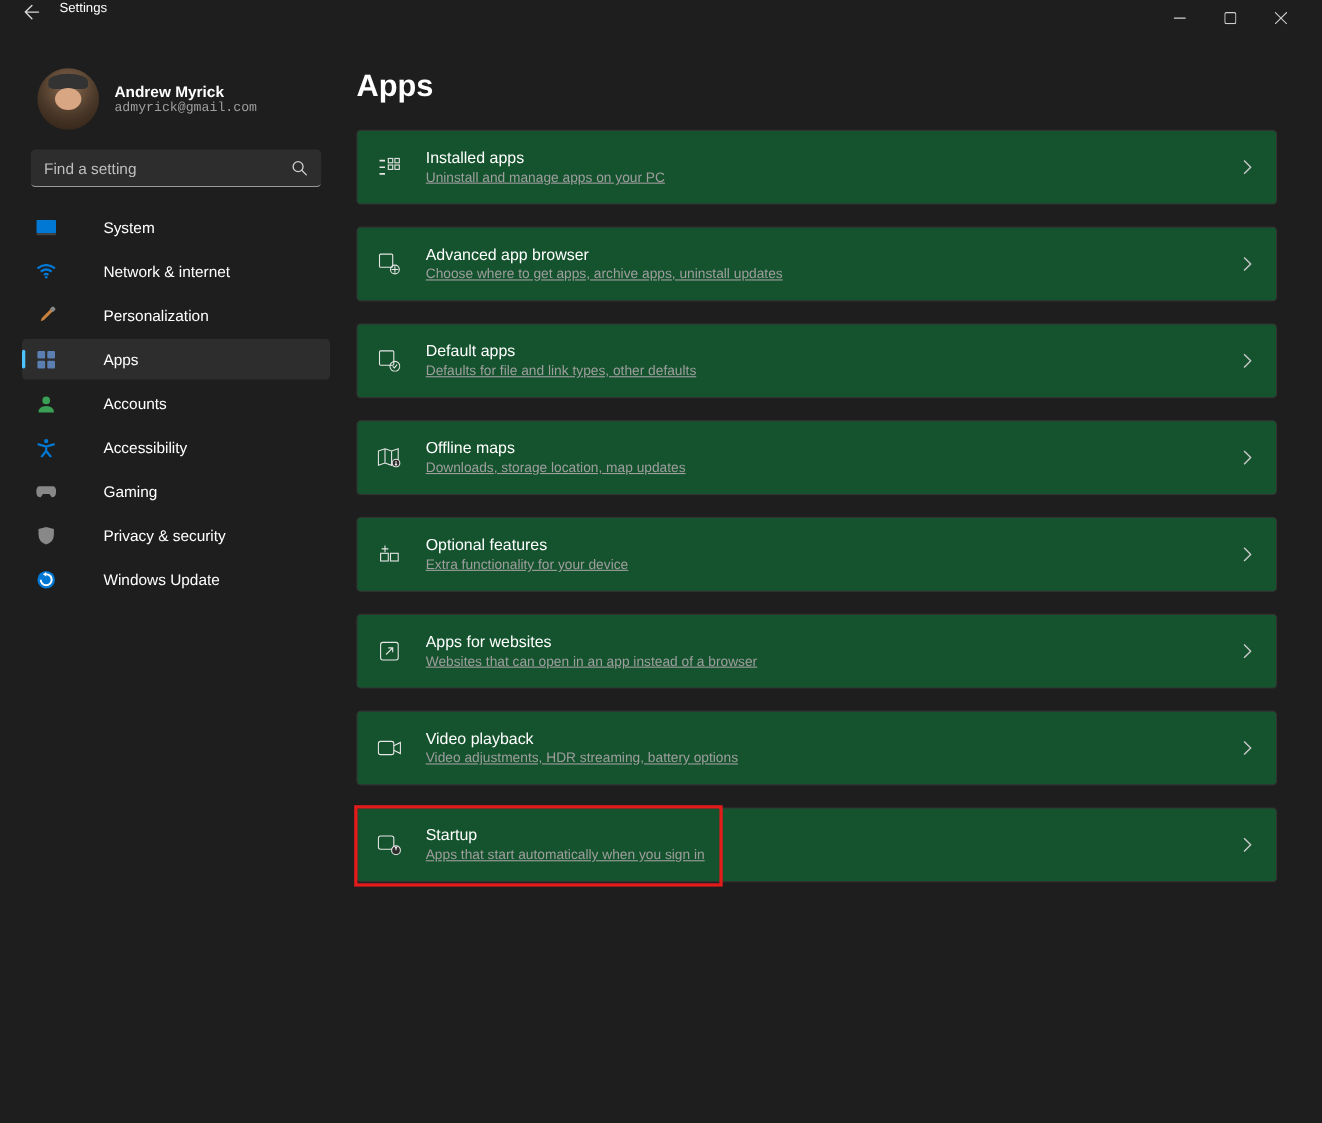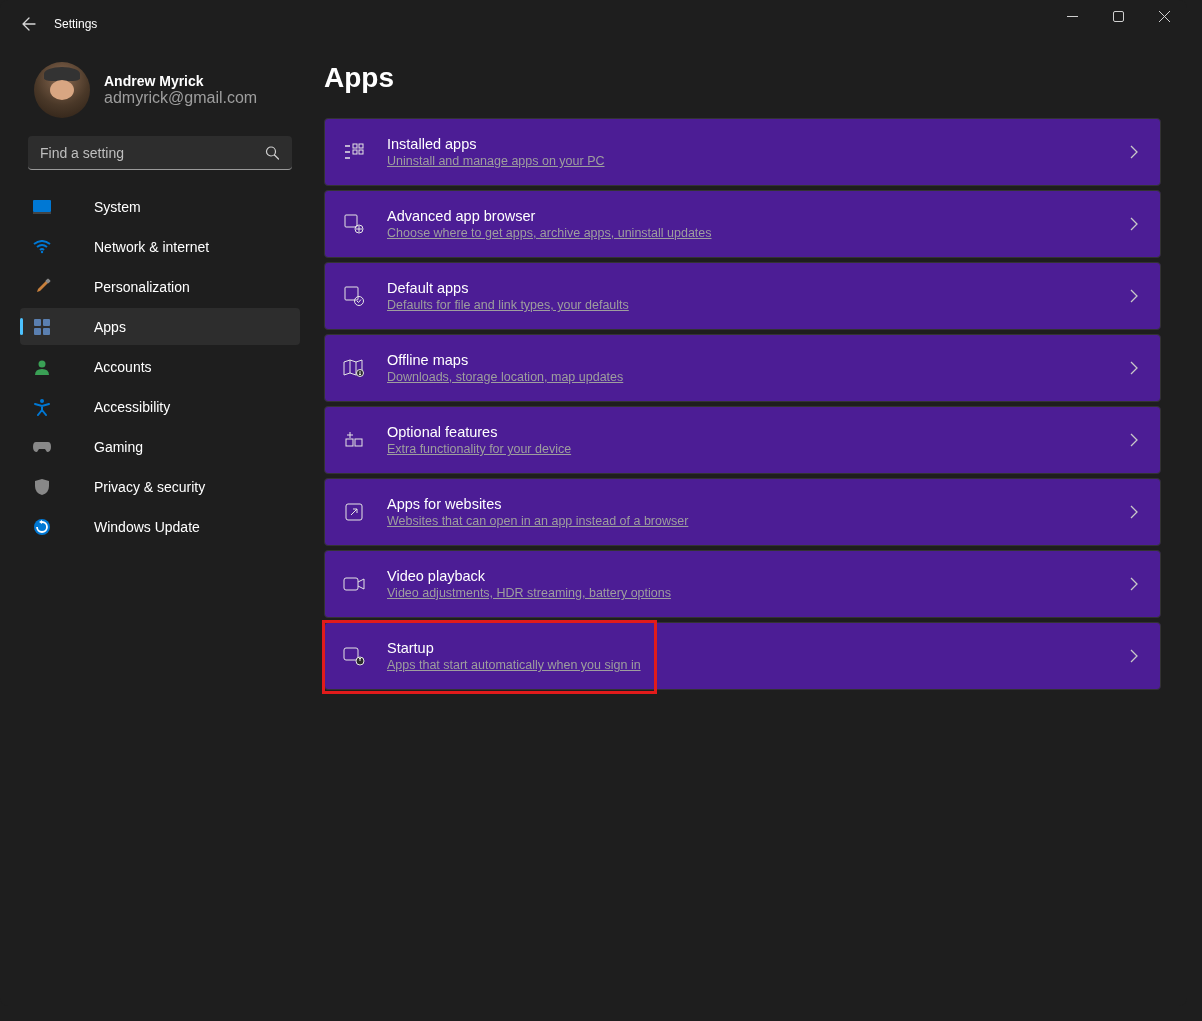--- a/index.html
+++ b/index.html
@@ -16,21 +16,20 @@
       width: 1187px;
       height: 1006px;
       background: #1e1e1e;
       position: relative;
       border-radius: 8px;
       overflow: hidden;
     }
     .titlebar {
       height: 48px;
       display: flex;
-      align-items: center;
       padding-left: 18px;
       position: relative;
     }
     .back-btn {
       width: 22px; height: 22px;
       display: flex; align-items: center; justify-content: center;
       color: #d6d6d6;
       font-size: 16px;
       cursor: pointer;
     }
@@ -84,21 +83,21 @@
     .avatar::after {
       content: "";
       position: absolute;
       top: 18px; left: 16px; right: 16px;
       height: 20px;
       background: #d8a682;
       border-radius: 50%;
     }
     .user-text { margin-left: 14px; }
     .user-name { font-weight: 600; font-size: 14px; color: #fff; }
-    .user-email { font-size: 16px; color: #9e9e9e; margin-top: 0; }
+    .user-email { font-size: 12px; color: #9e9e9e; margin-top: 0; font-family: Liberation Mono, monospace; }
     .search-wrap {
       margin: 0 16px 18px 16px;
       position: relative;
     }
     .search-input {
       width: 100%;
       height: 34px;
       background: #2d2d2d;
       border: none;
       border-bottom: 1px solid #9a9a9a;
@@ -147,28 +146,28 @@
       flex: 1;
       padding: 14px 26px 0 16px;
     }
     .page-title {
       font-size: 28px;
       font-weight: 600;
       margin-bottom: 24px;
       color: #fff;
     }
     .card {
-      background: #4c1d95;
+      background: #14532d;
       border: 1px solid #333;
       border-radius: 4px;
       height: 68px;
       display: flex;
       align-items: center;
       padding: 0 22px 0 18px;
-      margin-bottom: 4px;
+      margin-bottom: 20px;
       cursor: pointer;
       position: relative;
     }
     .card-icon {
       width: 22px; height: 22px;
       margin-right: 22px;
       display: flex; align-items: center; justify-content: center;
       color: #e6e6e6;
       flex-shrink: 0;
     }
@@ -388,21 +387,21 @@
       <div class="card">
         <span class="card-icon">
           <svg width="20" height="20" viewBox="0 0 20 20">
               <rect x="1" y="1" width="13" height="13" rx="1" stroke="#e6e6e6" fill="none"></rect>
               <circle cx="15" cy="15" r="4.5" stroke="#e6e6e6" fill="none"></circle>
               <path d="M13 15 L14.5 16.5 L17 13.5" stroke="#e6e6e6" fill="none"></path>
             </svg>
         </span>
         <div class="card-text">
           <div class="card-title">Default apps</div>
-          <div class="card-sub">Defaults for file and link types, your defaults</div>
+          <div class="card-sub">Defaults for file and link types, other defaults</div>
         </div>
         <span class="chevron">
             <svg width="8" height="14" viewBox="0 0 8 14">
               <path d="M1 1 L7 7 L1 13" stroke="#c8c8c8" stroke-width="1.3" fill="none"></path>
             </svg>
           </span>
       </div>
 
       <div class="card">
         <span class="card-icon">

